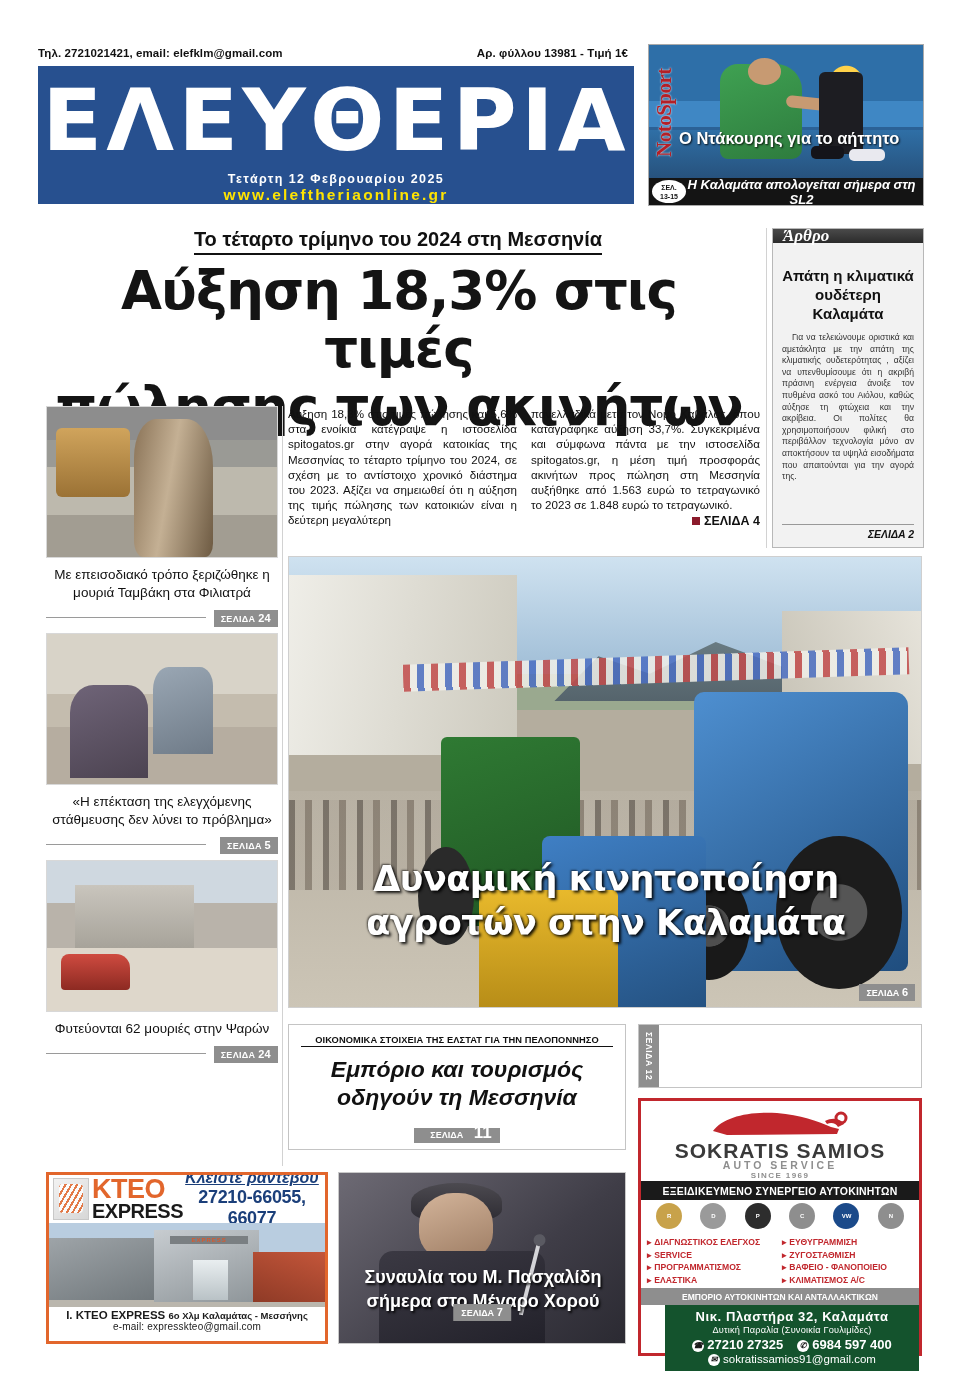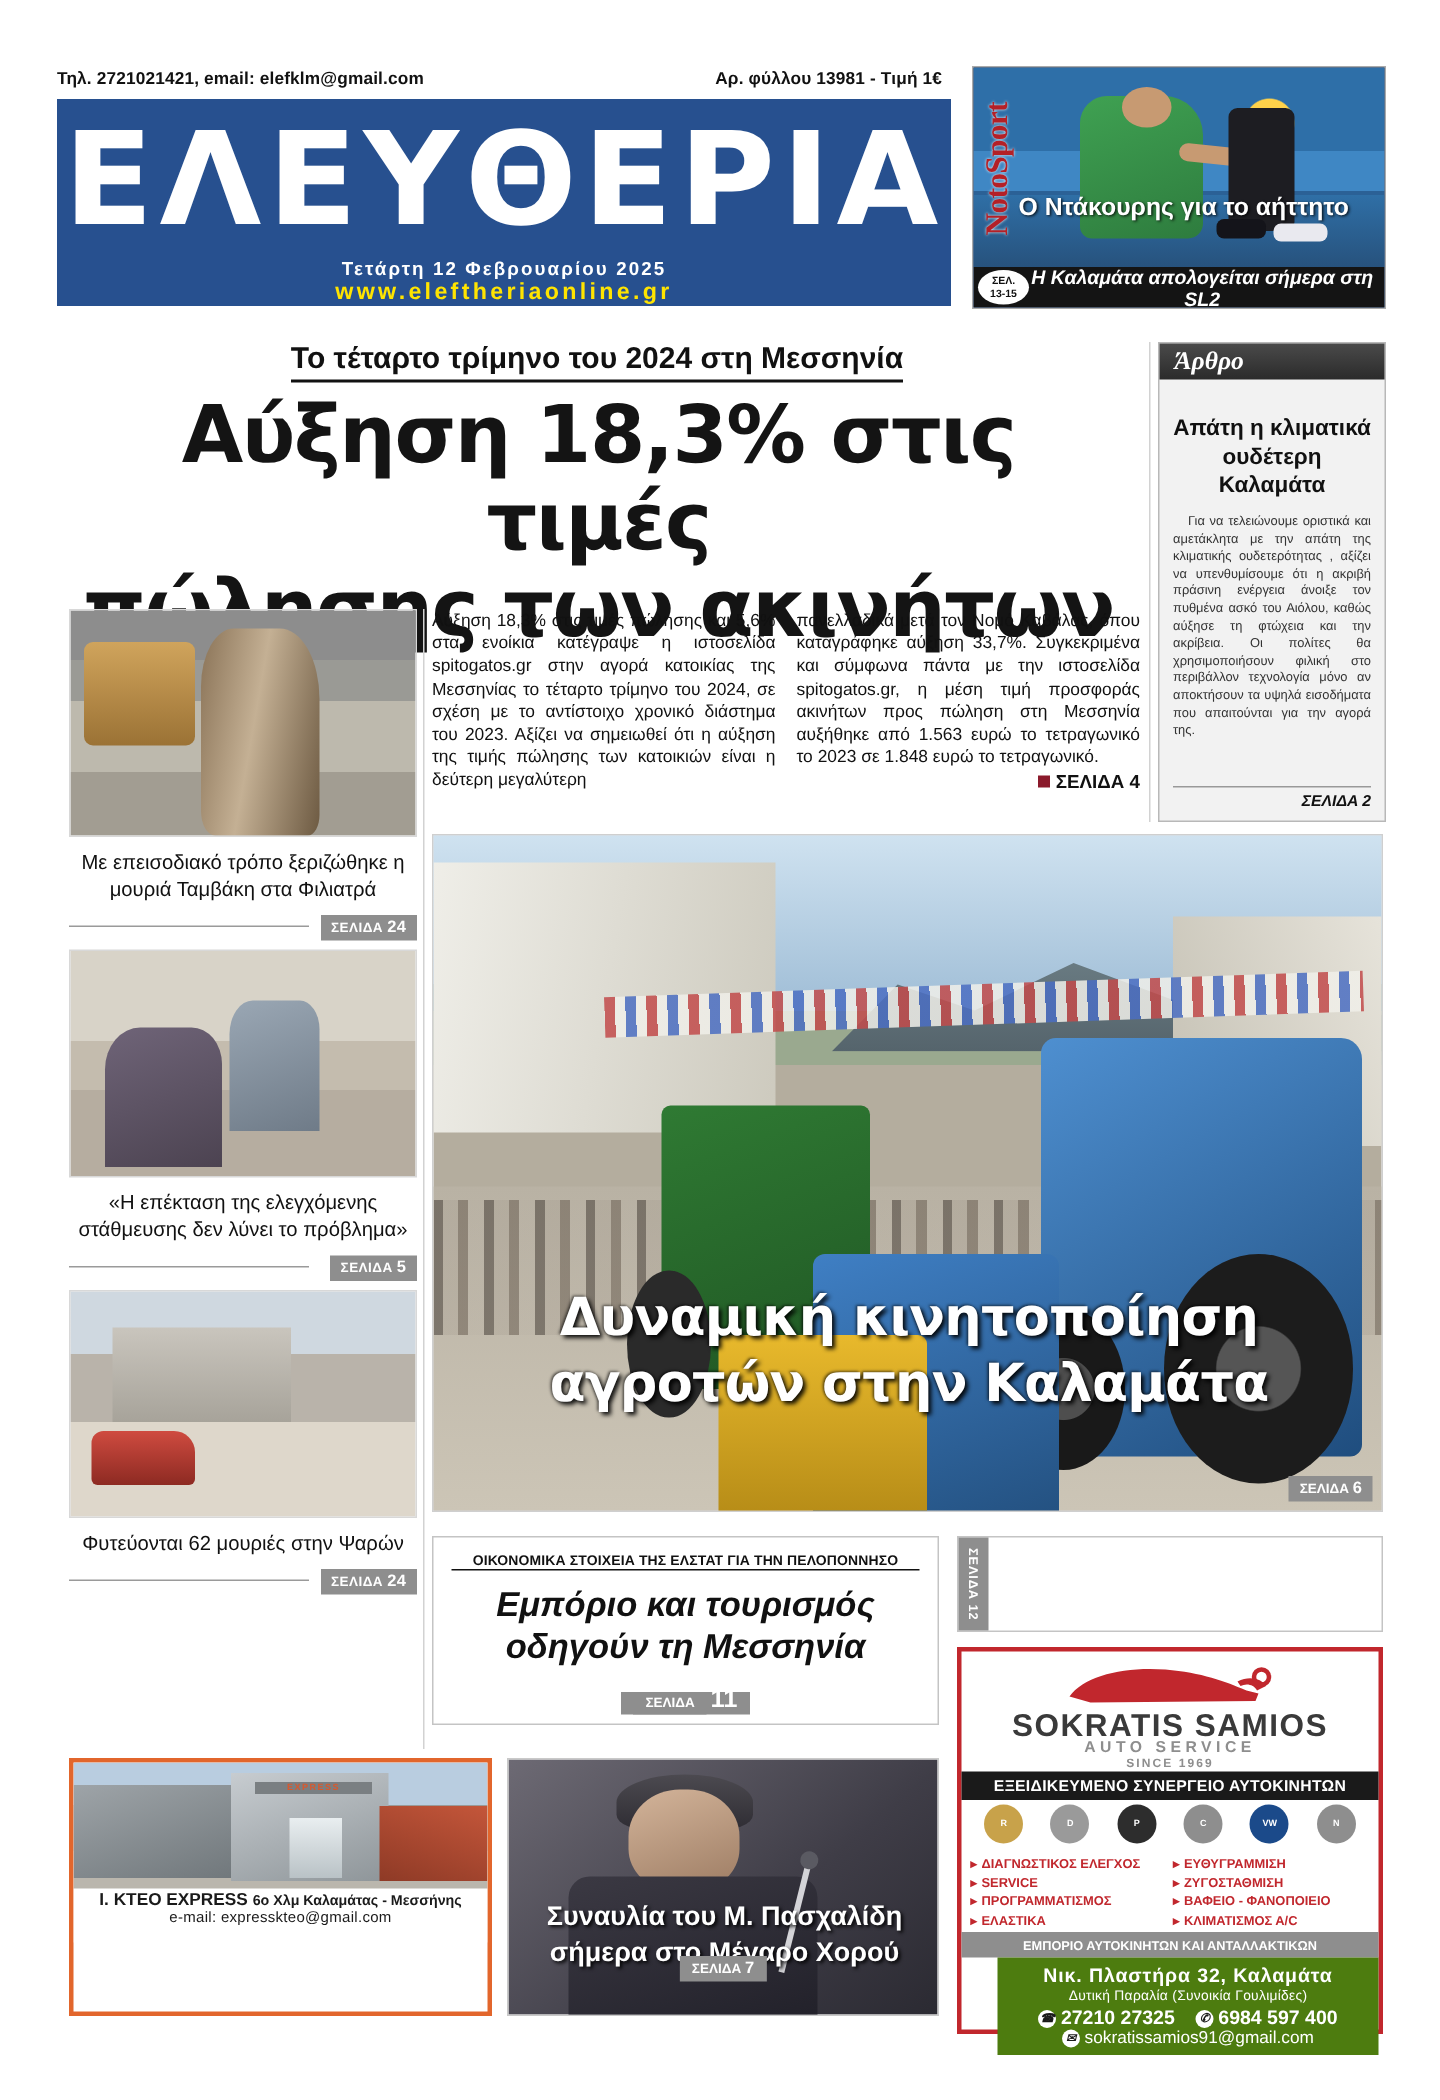--- a/index.html
+++ b/index.html
@@ -83,21 +83,21 @@
   .lead-col{width:229px;font-size:11.6px;line-height:15.2px;color:#111;
     text-align:justify;}
   .page-ref{display:block;text-align:right;font-weight:700;font-size:12.5px;
     margin-top:2px;}
   .page-ref .sq{display:inline-block;width:8px;height:8px;background:#8b1a2b;
     margin-right:4px;}
 
   
   .article-box{position:absolute;left:772px;top:228px;width:150px;height:318px;
     border:1px solid #b8b8b8;background:#f2f2f2;}
-  .article-hd{height:24px;background:linear-gradient(#4a4a4a,#2b2b2b);
+  .article-hd{height:14px;background:linear-gradient(#4a4a4a,#2b2b2b);
     display:flex;align-items:center;padding-left:10px;}
   .article-hd span{color:#fff;font-family:"Liberation Serif", serif;
     font-style:italic;font-weight:700;font-size:17px;}
   .article-title{margin:23px 8px 0;text-align:center;font-size:15px;
     font-weight:700;line-height:19px;color:#111;}
   .article-text{margin:9px 9px 0;font-size:8.6px;line-height:11.6px;
     color:#333;text-align:justify;text-indent:10px;}
   .article-ref{position:absolute;left:9px;right:9px;bottom:7px;text-align:right;
     font-size:10.5px;font-weight:700;font-style:italic;color:#111;
     border-top:1px solid #999;padding-top:3px;}
@@ -222,21 +222,21 @@
   .brand-ico{width:26px;height:26px;border-radius:50%;
     display:flex;align-items:center;justify-content:center;
     font-size:6px;font-weight:700;color:#fff;text-align:center;line-height:7px;}
   .sam-services{display:flex;padding:4px 6px 2px;gap:4px;}
   .sam-scol{flex:1;}
   .sam-li{font-size:8.6px;font-weight:700;color:#c1272d;line-height:12.6px;
     white-space:nowrap;}
   .sam-li:before{content:"\25B8";margin-right:3px;color:#c1272d;}
   .sam-bar2{height:17px;background:#8e8e8e;color:#fff;font-size:8.5px;
     font-weight:700;display:flex;align-items:center;justify-content:center;}
-  .sam-contact{background:#4d7c0f;color:#fff;padding:4px 4px 5px;text-align:center;margin-left:24px;}
+  .sam-contact{background:#14532d;color:#fff;padding:4px 4px 5px;text-align:center;margin-left:24px;}
   .sam-addr{font-size:13px;font-weight:700;letter-spacing:.6px;}
   .sam-addr2{font-size:9.2px;letter-spacing:.2px;margin-top:1px;}
   .sam-phones{display:flex;justify-content:center;gap:14px;margin-top:2px;
     font-size:13px;font-weight:700;align-items:center;}
   .sam-mail{font-size:11.5px;margin-top:1px;}
   .cglyph{display:inline-block;width:12px;height:12px;border-radius:50%;
     background:#fff;color:#1a1a1a;font-size:8px;line-height:12px;
     text-align:center;margin-right:3px;vertical-align:middle;font-weight:700;}
 
   
@@ -478,20 +478,31 @@
       <div class="sam-addr2">Δυτική Παραλία (Συνοικία Γουλιμίδες)</div>
       <div class="sam-phones">
         <span><i class="cglyph">☎</i><span>27210 27325</span></span>
         <span><i class="cglyph">✆</i><span>6984 597 400</span></span>
       </div>
       <div class="sam-mail"><i class="cglyph">✉</i><span>sokratissamios91@gmail.com</span></div>
     </div>
   </div>
 
   <div class="kteo">
+    <div class="kteo-top">
+      <div class="kteo-mark"></div>
+      <div class="kteo-logo">
+        <div class="kteo-k">KTEO</div>
+        <div class="kteo-e">EXPRESS</div>
+      </div>
+      <div class="kteo-right">
+        <div class="kteo-r1">Κλείστε ραντεβού</div>
+        <div class="kteo-r2">27210-66055, 66077</div>
+      </div>
+    </div>
     <div class="kteo-photo">
       <div class="kp-b1"></div>
       <div class="kp-b2"></div>
       <div class="kp-b3"></div>
       <div class="kp-sign">EXPRESS</div>
       <div class="kp-door"></div>
     </div>
     <div class="kteo-foot">
       <div class="kteo-f1">
         <span>Ι. ΚΤΕΟ EXPRESS</span>

